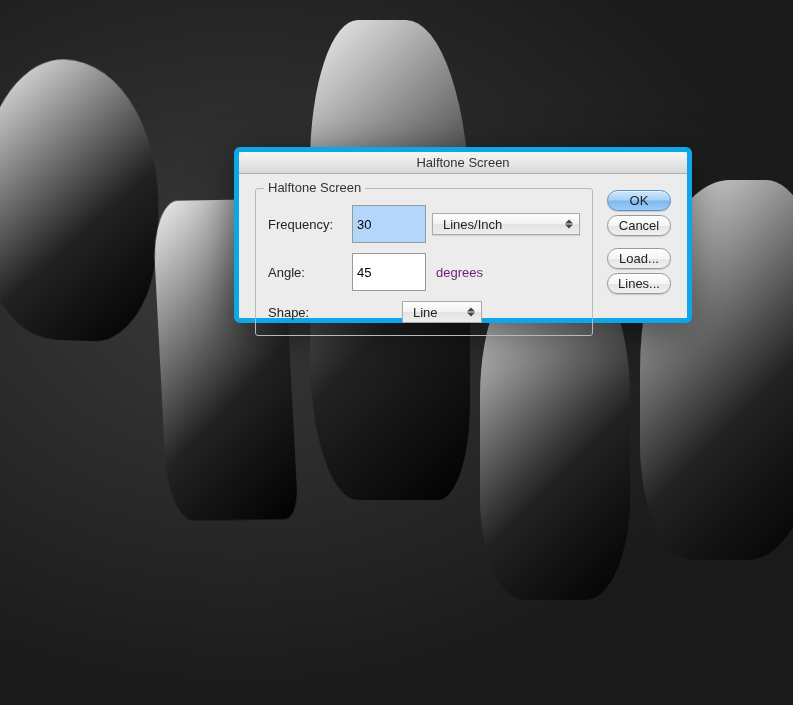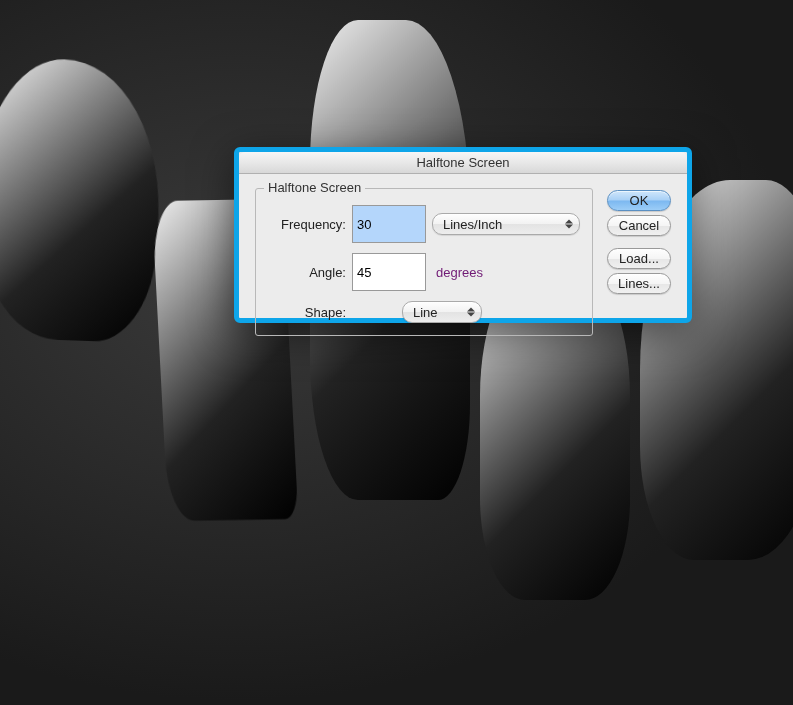--- a/index.html
+++ b/index.html
@@ -75,21 +75,21 @@
     
     .form-row {
       display: flex;
       align-items: center;
       margin-bottom: 10px;
       gap: 6px;
     }
     
     .form-label {
       width: 78px;
-      text-align: right;
+      text-align: left;
       color: #222;
     }
     
     .text-input {
       width: 74px;
       height: 22px;
       border: 1px solid #999;
       background: #fff;
       padding: 18px 4px;
       font-size: 13px;
@@ -99,21 +99,21 @@
     .text-input.selected {
       background: #b4d6fb;
       color: #000;
     }
     
     .select-control {
       position: relative;
       height: 22px;
       background: linear-gradient(to bottom, #fefefe 0%, #f2f2f2 50%, #e3e3e3 51%, #ededed 100%);
       border: 1px solid #aaa;
-      border-radius: 10px;
+      border-radius: 0;
       display: flex;
       align-items: center;
       padding: 0 22px 0 10px;
       font-size: 13px;
       color: #222;
       box-shadow: 0 1px 0 rgba(255,255,255,0.5) inset, 0 1px 1px rgba(0,0,0,0.1);
     }
     
     .select-control.wide { width: 148px; }
     .select-control.narrow { width: 80px; margin-left: 32px; }

